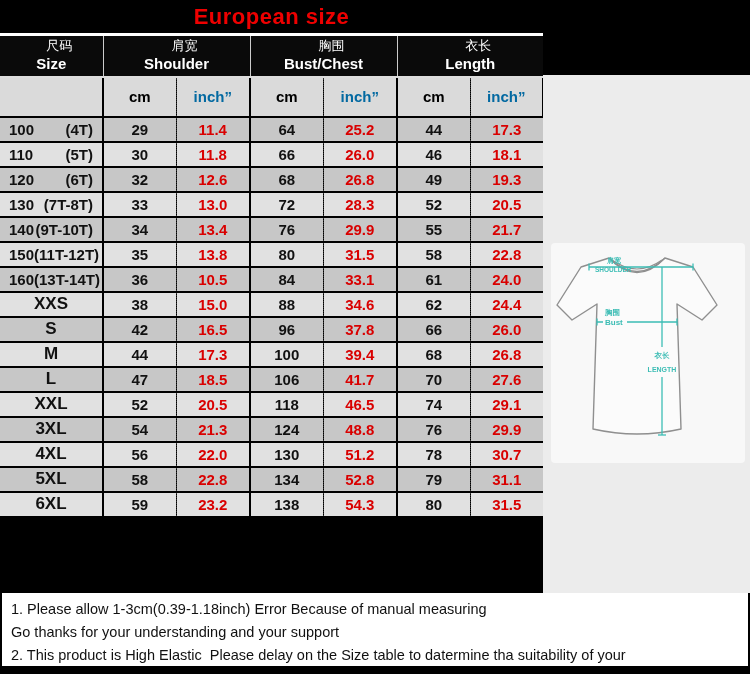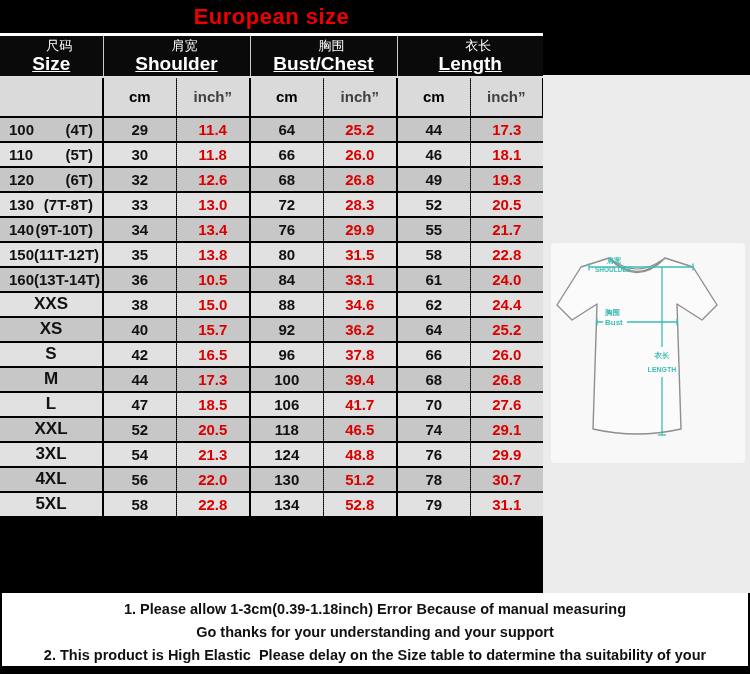--- a/index.html
+++ b/index.html
@@ -18,26 +18,26 @@
     position:absolute;left:0;top:33px;width:543px;
     border-collapse:collapse;table-layout:fixed;
   }
   table.size-table td, table.size-table th{box-sizing:border-box;overflow:hidden;white-space:nowrap;}
   thead th.group{
     background:#0a0a0a;color:#fff;height:42px;vertical-align:middle;text-align:center;
     border-top:3px solid #ffffff;border-bottom:2px solid #dddddd;padding:0;
   }
   thead th.group + th.group{border-left:1px solid #cccccc;}
   thead .zh{font-size:13px;font-weight:normal;line-height:15px;margin-left:16px;}
-  thead .en{font-size:19px;font-weight:bold;line-height:21px;text-decoration:underline;}
+  thead .en{font-size:15px;font-weight:bold;line-height:21px;}
   tr.units td{
     background:#dadada;height:40px;text-align:center;
     font-size:15px;font-weight:bold;border-bottom:2px solid #000;
   }
-  tr.units td.u-in{color:#404040;}
+  tr.units td.u-in{color:#0369a1;}
   tbody tr{height:25px;}
   tbody tr:nth-child(odd) td{background:#c7c7c7;}
   tbody tr:nth-child(even) td{background:#e1e1e1;}
   tbody td{
     border-bottom:2px solid #000;text-align:center;
     font-size:15px;font-weight:bold;color:#111;
   }
   td.b-solid{border-right:2px solid #000;}
   td.b-dot{border-right:1px dotted #333;}
   tbody td.c-in, td.c-in{color:#d90000;}
@@ -52,21 +52,21 @@
     background:#f8f8f8;border-radius:4px;
   }
   .panel svg{position:absolute;left:6px;top:176px;}
   .teal-text{fill:#3dbdb5;font-family:"Liberation Sans",sans-serif;font-weight:bold;}
   
   .notes{
     position:absolute;left:2px;top:593px;width:746px;height:73px;background:#ffffff;
     box-sizing:border-box;padding:5px 9px 0 9px;
   }
   .note-line{
-    font-size:14.5px;font-weight:bold;color:#111;line-height:23px;white-space:pre-wrap;text-align:center;
+    font-size:14.5px;font-weight:normal;color:#111;line-height:23px;white-space:pre-wrap;
   }
 </style>
 </head>
 <body>
 
 <div class="canvas">
 
   <div class="title-band">European size</div>
 
   <table class="size-table">
@@ -217,34 +217,20 @@
       <td class="val c-cm b-dot">38</td>
       <td class="val c-in b-solid">15.0</td>
       <td class="val c-cm b-dot">88</td>
       <td class="val c-in b-solid">34.6</td>
       <td class="val c-cm b-dot">62</td>
       <td class="val c-in">24.4</td>
     </tr>
         <tr>
       <td class="c-size b-solid">
         <span class="size-flex center">
-          <span class="sz">XS</span>
-          <span class="tag"></span>
-        </span>
-      </td>
-      <td class="val c-cm b-dot">40</td>
-      <td class="val c-in b-solid">15.7</td>
-      <td class="val c-cm b-dot">92</td>
-      <td class="val c-in b-solid">36.2</td>
-      <td class="val c-cm b-dot">64</td>
-      <td class="val c-in">25.2</td>
-    </tr>
-        <tr>
-      <td class="c-size b-solid">
-        <span class="size-flex center">
           <span class="sz">S</span>
           <span class="tag"></span>
         </span>
       </td>
       <td class="val c-cm b-dot">42</td>
       <td class="val c-in b-solid">16.5</td>
       <td class="val c-cm b-dot">96</td>
       <td class="val c-in b-solid">37.8</td>
       <td class="val c-cm b-dot">66</td>
       <td class="val c-in">26.0</td>
@@ -325,20 +311,34 @@
           <span class="sz">5XL</span>
           <span class="tag"></span>
         </span>
       </td>
       <td class="val c-cm b-dot">58</td>
       <td class="val c-in b-solid">22.8</td>
       <td class="val c-cm b-dot">134</td>
       <td class="val c-in b-solid">52.8</td>
       <td class="val c-cm b-dot">79</td>
       <td class="val c-in">31.1</td>
+    </tr>
+        <tr>
+      <td class="c-size b-solid">
+        <span class="size-flex center">
+          <span class="sz">6XL</span>
+          <span class="tag"></span>
+        </span>
+      </td>
+      <td class="val c-cm b-dot">59</td>
+      <td class="val c-in b-solid">23.2</td>
+      <td class="val c-cm b-dot">138</td>
+      <td class="val c-in b-solid">54.3</td>
+      <td class="val c-cm b-dot">80</td>
+      <td class="val c-in">31.5</td>
     </tr>
       </tbody>
   </table>
 
   <div class="panel">
     <div class="inner"></div>
     <svg width="196" height="196" viewBox="0 0 196 196">
 
       <g stroke="#8f8f8f" stroke-width="1.4" fill="#fbfbfb" stroke-linejoin="round">
         <path d="M60,7 L32,16 L8,54 L23,69 L48,53 L44,178 Q88,188 132,178 L128,53 L153,69 L168,54 L144,16 L116,7 Q88,36 60,7 Z"></path>

